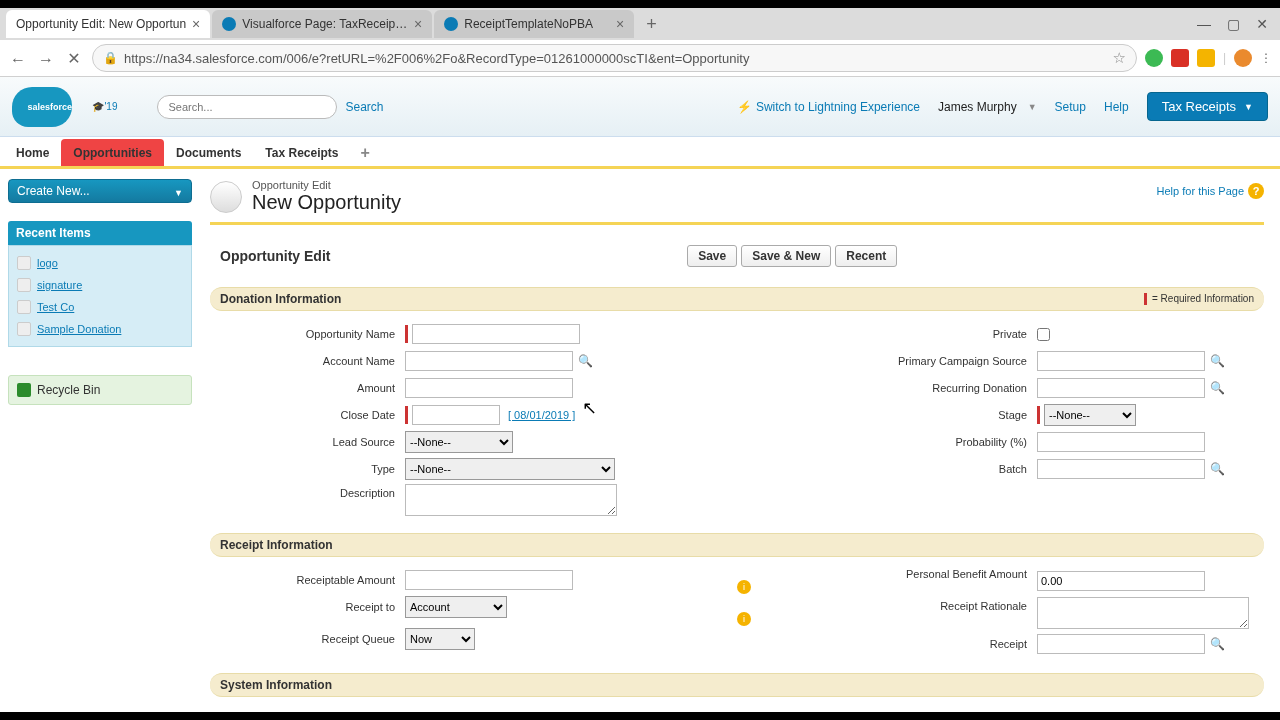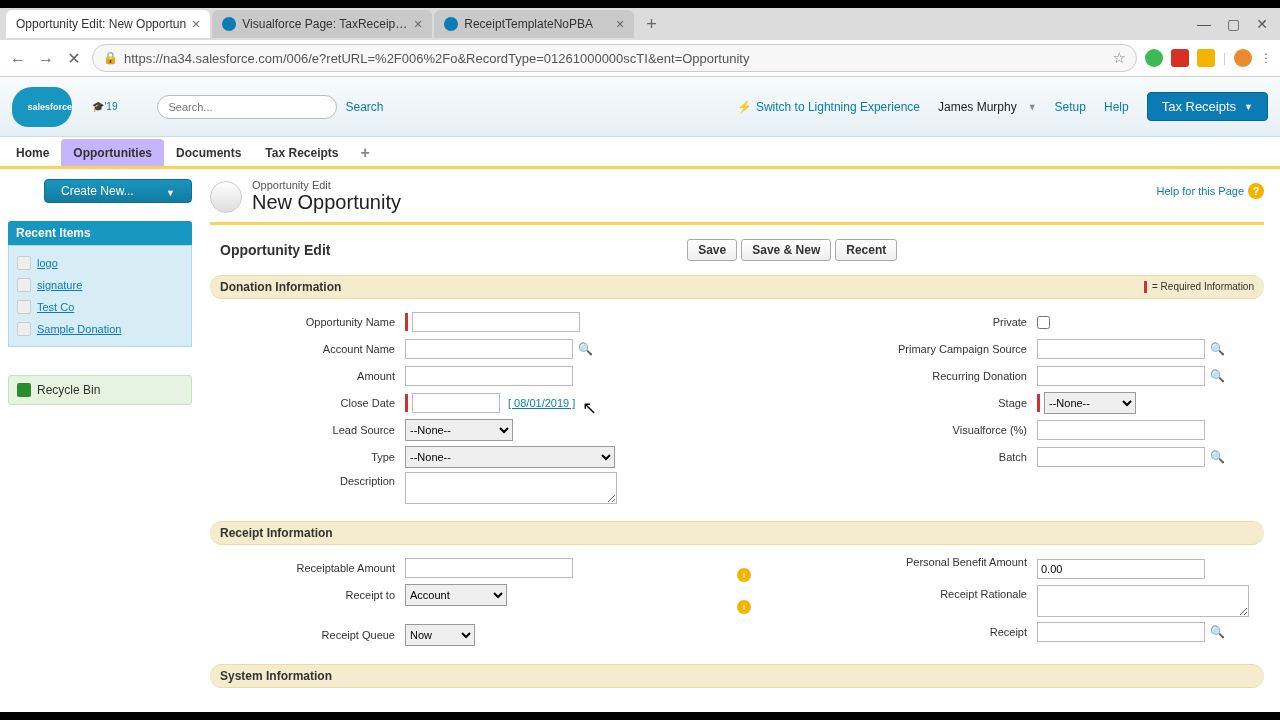--- a/index.html
+++ b/index.html
@@ -32,46 +32,46 @@
 .search-wrap { margin-left: 40px; display: flex; align-items: center; }
 .search-input { width: 180px; height: 24px; border: 1px solid #bbb; border-radius: 12px; padding: 0 10px; font-size: 11px; }
 .search-btn { margin-left: 8px; color: #0a7bb5; font-size: 12px; cursor: pointer; }
 .hdr-right { margin-left: auto; display: flex; align-items: center; gap: 18px; font-size: 12px; color: #0a7bb5; }
 .lightning { display: flex; align-items: center; gap: 4px; }
 .user-menu { display: flex; align-items: center; gap: 11px; color: #222; }
 .app-btn { background: #0a7bb5; color: #fff; padding: 6px 14px; border-radius: 4px; display: flex; align-items: center; gap: 8px; border: 1px solid #06668f; font-size: 13px; }
 
 .nav-tabs { background: #fff; border-bottom: 3px solid #f5d456; display: flex; align-items: flex-end; height: 32px; padding-left: 4px; }
 .nav-tab { padding: 7px 12px 6px; font-size: 12px; font-weight: bold; color: #333; cursor: pointer; }
-.nav-tab.active { background: #c4b5fd; border-radius: 4px 4px 0 0; color: #333; }
+.nav-tab.active { background: #ef4444; border-radius: 4px 4px 0 0; color: #333; }
 .nav-tab.plus { color: #888; font-size: 16px; padding: 4px 10px; }
 
 .main-wrap { display: flex; }
 .sidebar { width: 200px; padding: 10px 8px; }
-.create-new { background: linear-gradient(#1797c0,#147aa0); color: #fff; padding: 4px 16px; border-radius: 4px; font-size: 12px; display: flex; justify-content: space-between; align-items: flex-end; cursor: pointer; border: 1px solid #0e6d91; margin-left: 36px; }
+.create-new { background: linear-gradient(#1797c0,#147aa0); color: #fff; padding: 4px 8px; border-radius: 4px; font-size: 12px; display: flex; justify-content: space-between; align-items: flex-end; cursor: pointer; border: 1px solid #0e6d91; }
 .recent-hdr { background: #1797c0; color: #fff; padding: 5px 8px; font-size: 12px; font-weight: bold; margin-top: 18px; border-radius: 3px 3px 0 0; }
 .recent-list { background: #d6edf6; border: 1px solid #b0d9e8; padding: 6px 4px; }
 .recent-item { padding: 4px 4px; display: flex; align-items: center; gap: 6px; }
 .recent-item a { color: #0a7bb5; text-decoration: underline; font-size: 11px; }
 .ri-icon { width: 14px; height: 14px; background: #eee; border: 1px solid #ccc; border-radius: 2px; }
 .recycle { margin-top: 28px; background: #e5f3e0; border: 1px solid #c6e2bd; padding: 7px 8px; display: flex; align-items: center; gap: 6px; font-size: 12px; color: #333; border-radius: 3px; }
 .recycle-icon { width: 14px; height: 14px; background: #2c8b2c; border-radius: 2px; }
 
 .content { flex: 1; padding: 10px 16px 0 10px; }
 .page-header { display: flex; align-items: center; gap: 10px; margin-bottom: 8px; position: relative; }
 .ph-icon { width: 32px; height: 32px; background: linear-gradient(#fff,#ddd); border: 1px solid #ccc; border-radius: 50%; }
 .ph-text .sub { font-size: 11px; color: #555; }
 .ph-text h1 { font-size: 20px; font-weight: normal; color: #222; }
 .help-link { position: absolute; right: 0; top: 4px; font-size: 11px; color: #0a7bb5; display: flex; align-items: center; gap: 4px; }
 .help-icon { width: 16px; height: 16px; background: #f5b300; border-radius: 50%; color: #fff; display: flex; align-items: center; justify-content: center; font-size: 11px; font-weight: bold; }
 
 .block-hdr-bar { height: 3px; background: #f5d456; }
 .block-title-bar { display: flex; align-items: center; padding: 8px 10px; }
 .block-title { font-size: 14px; font-weight: bold; color: #333; }
-.btn-row { margin: 6px auto; display: flex; gap: 4px; }
+.btn-row { margin: 12px auto; display: flex; gap: 4px; }
 .sf-btn { background: linear-gradient(#fff,#eee); border: 1px solid #aaa; border-radius: 3px; padding: 3px 10px; font-size: 12px; font-weight: bold; color: #333; cursor: pointer; }
 
 .section-hdr { background: #f5ecce; padding: 4px 10px; font-size: 12px; font-weight: bold; color: #333; border-top: 1px solid #e8dca8; border-bottom: 1px solid #e8dca8; display: flex; justify-content: space-between; align-items: center; border-radius: 12px; }
 .req-info { font-weight: normal; font-size: 10px; }
 .req-bar { display: inline-block; width: 3px; height: 12px; background: #c33; vertical-align: middle; margin-right: 2px; }
 
 .form-grid { display: flex; padding: 8px 0 14px; }
 .form-col { flex: 1; }
 .form-row { display: flex; align-items: center; margin: 3px 0; min-height: 24px; }
 .form-label { width: 195px; text-align: right; padding-right: 10px; font-size: 11px; color: #333; }
@@ -301,21 +301,21 @@
             </div>
         </div>
         <div class="form-row">
           <div class="form-label" style="width:300px">Stage</div>
           <div class="form-ctrl">
               <span class="req-mark"></span>
               <select class="fld" style="width:92px"><option>--None--</option></select>
             </div>
         </div>
         <div class="form-row">
-          <div class="form-label" style="width:300px">Visualforce (%)</div>
+          <div class="form-label" style="width:300px">Probability (%)</div>
           <div class="form-ctrl">
               <input type="text" class="fld fld-168" style="">
             </div>
         </div>
         <div class="form-row">
           <div class="form-label" style="width:300px">Batch</div>
           <div class="form-ctrl">
               <input type="text" class="fld fld-168" style="">
               <span class="lookup-icon">🔍</span>
             </div>
@@ -334,21 +334,21 @@
           <div class="form-ctrl">
               <input type="text" class="fld fld-168" style="">
             </div>
         </div>
         <div class="form-row">
           <div class="form-label">Receipt to</div>
           <div class="form-ctrl">
               <select class="fld" style="width:102px"><option>Account</option></select>
             </div>
         </div>
-        <div class="form-row" style="margin-top:16px">
+        <div class="form-row" style="margin-top:8px">
           <div class="form-label">Receipt Queue</div>
           <div class="form-ctrl">
               <select class="fld" style="width:70px"><option>Now</option></select>
             </div>
         </div>
       </div>
       <div class="form-col">
         <div class="form-row">
           <div class="form-label" style="width:300px"><span>Personal Benefit Amount</span> <span class="info-icon">i</span></div>
           <div class="form-ctrl">

